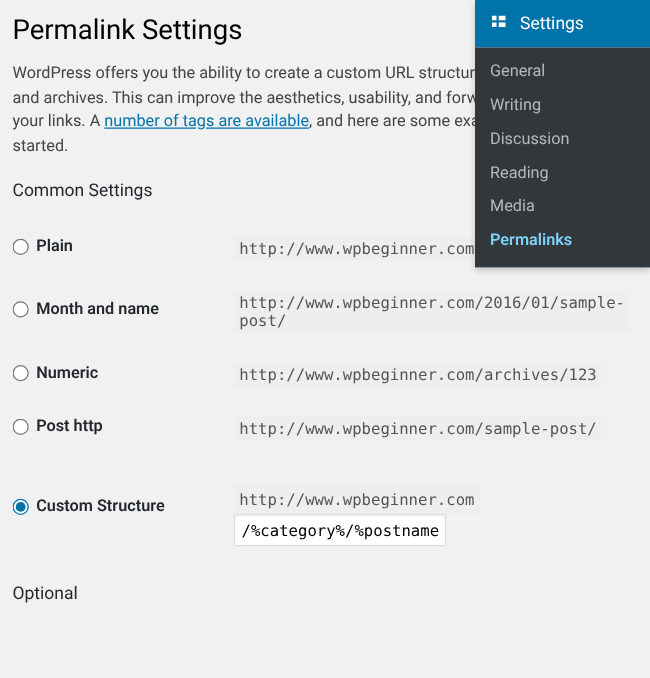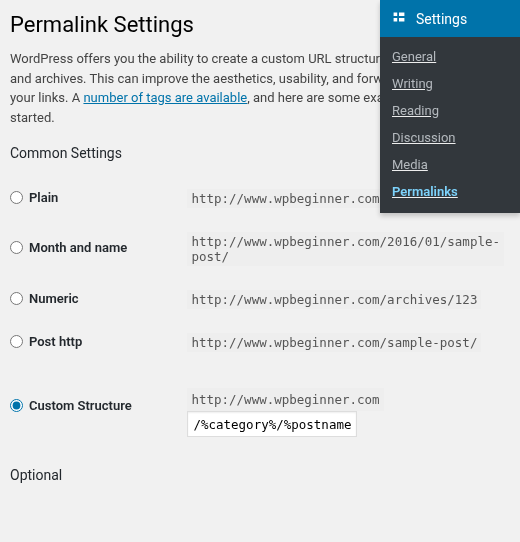--- a/index.html
+++ b/index.html
@@ -55,21 +55,21 @@
   }
   table.form-table td {
     padding: 12px 0;
     vertical-align: middle;
   }
   input[type=radio] {
     margin-right: 6px;
     vertical-align: middle;
     accent-color: #0073aa;
   }
-  .radio-label { display: inline-flex; }
+  .radio-label { display: inline-flex; align-items: center; }
   code.url {
     font-family: Consolas, Monaco, monospace;
     font-size: 12.5px;
     background: #eee;
     color: #555;
     padding: 2px 4px;
     display: inline-block;
   }
   .custom-row code.url {
     vertical-align: middle;
@@ -106,21 +106,20 @@
     display: flex;
     align-items: center;
     gap: 8px;
     font-weight: 400;
     font-size: 14px;
   }
   .flyout-header svg { width: 18px; height: 18px; }
   .flyout-body {
     background: #32373c;
     padding: 6px 0 8px 0;
-    text-decoration: underline;
   }
   .flyout-item {
     display: block;
     padding: 6px 12px;
     color: #b4b9be;
     font-size: 13px;
     cursor: pointer;
   }
   .flyout-item.current {
     color: #7dd3fc;
@@ -201,18 +200,18 @@
     <span>
       <svg viewBox="0 0 20 20" fill="currentColor">
           <path d="M4 9h4V5H4v4zm0 6h4v-4H4v4zm6-10v4h6V5h-6zm0 10h6v-4h-6v4z"></path>
         </svg>
     </span>
     <span>Settings</span>
   </div>
   <div class="flyout-body" id="flyout-body">
       <a class="flyout-item">General</a>
       <a class="flyout-item">Writing</a>
+      <a class="flyout-item">Discussion</a>
       <a class="flyout-item">Reading</a>
-      <a class="flyout-item">Discussion</a>
       <a class="flyout-item">Media</a>
       <a class="flyout-item current">Permalinks</a>
     </div>
 </div>
 
 </body></html>

